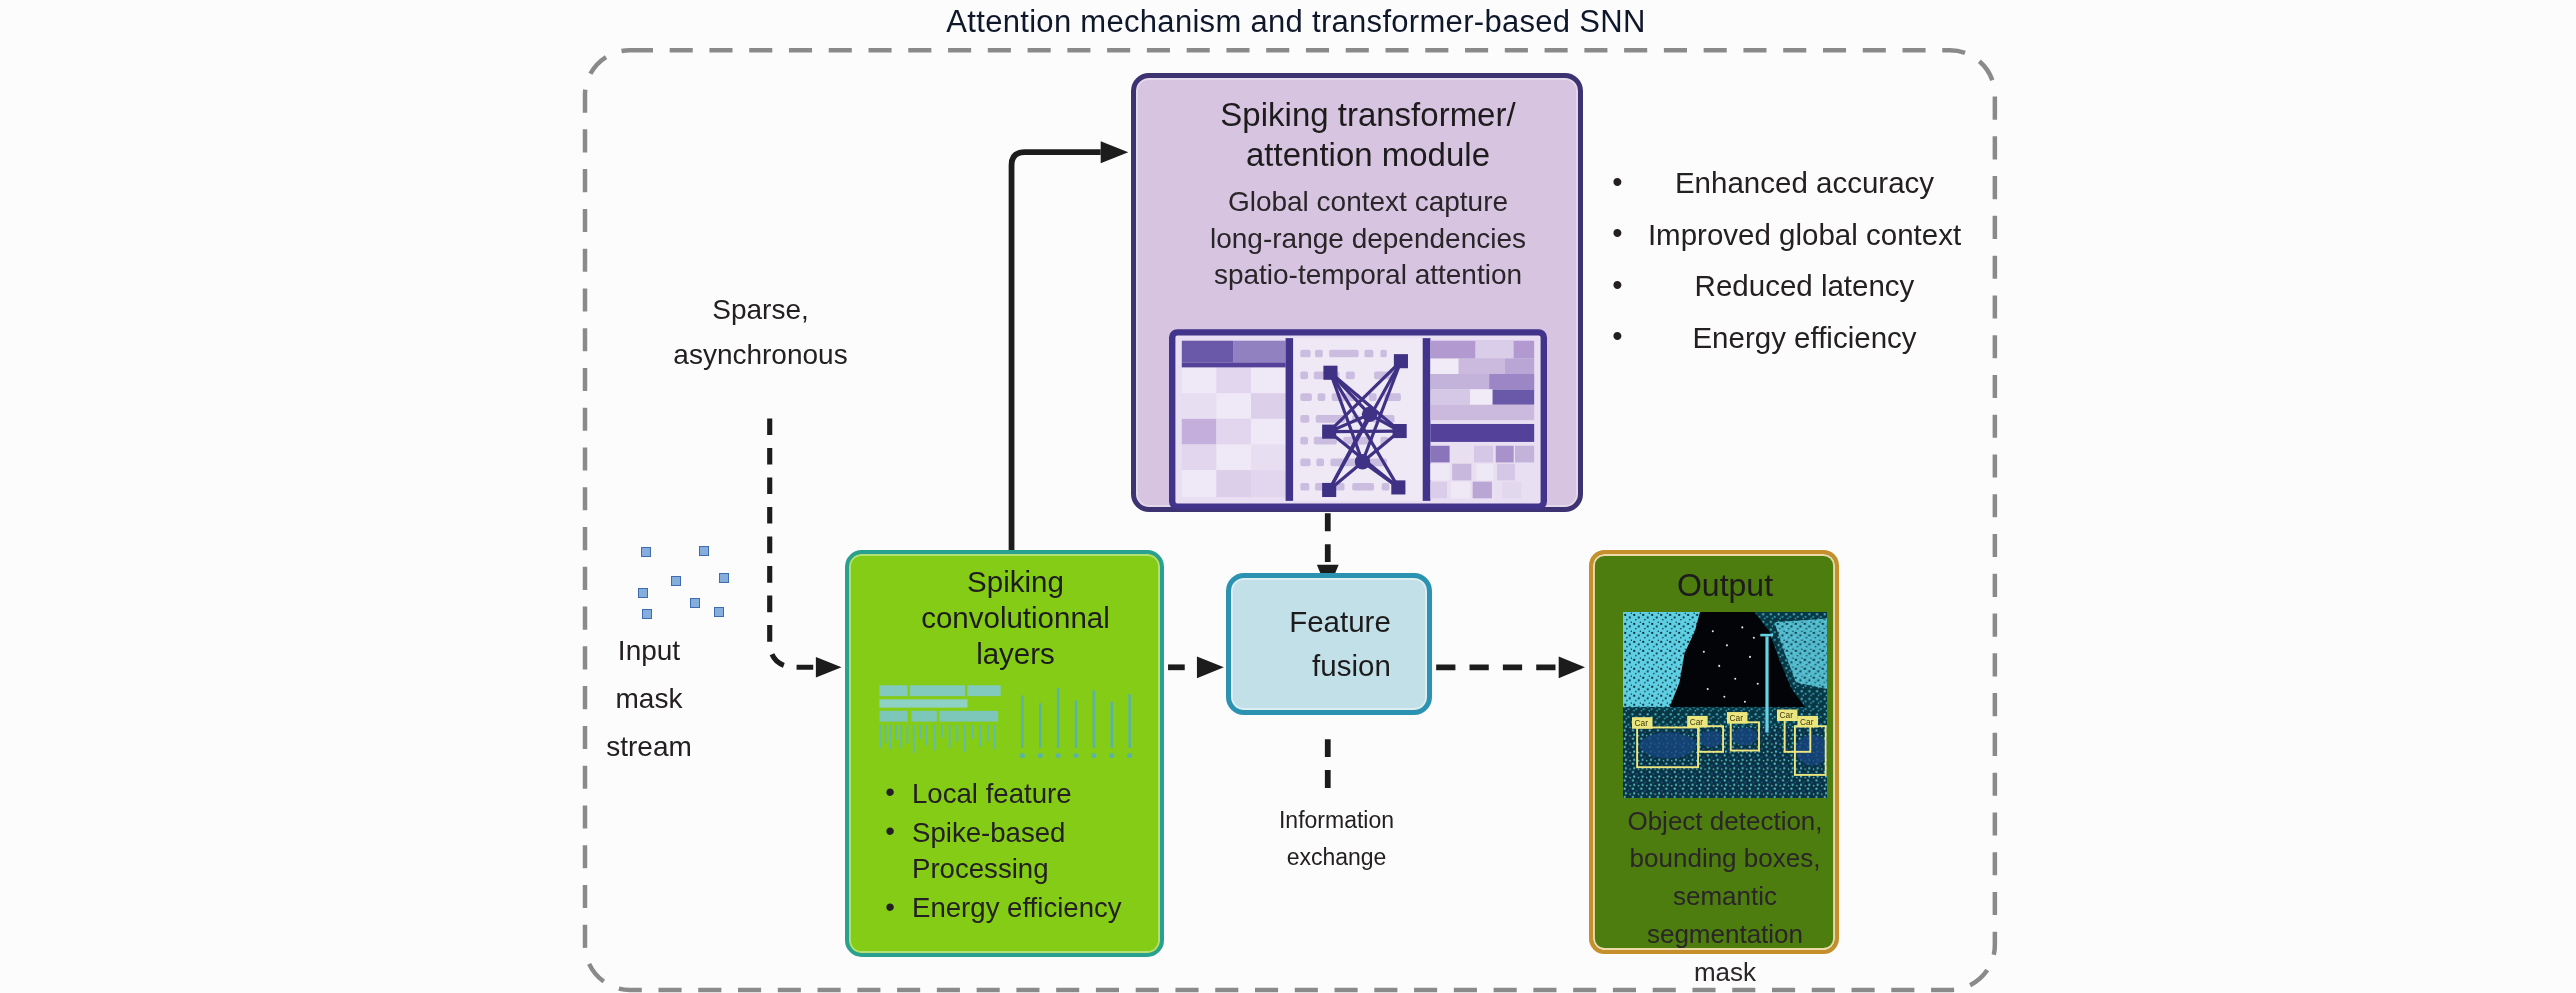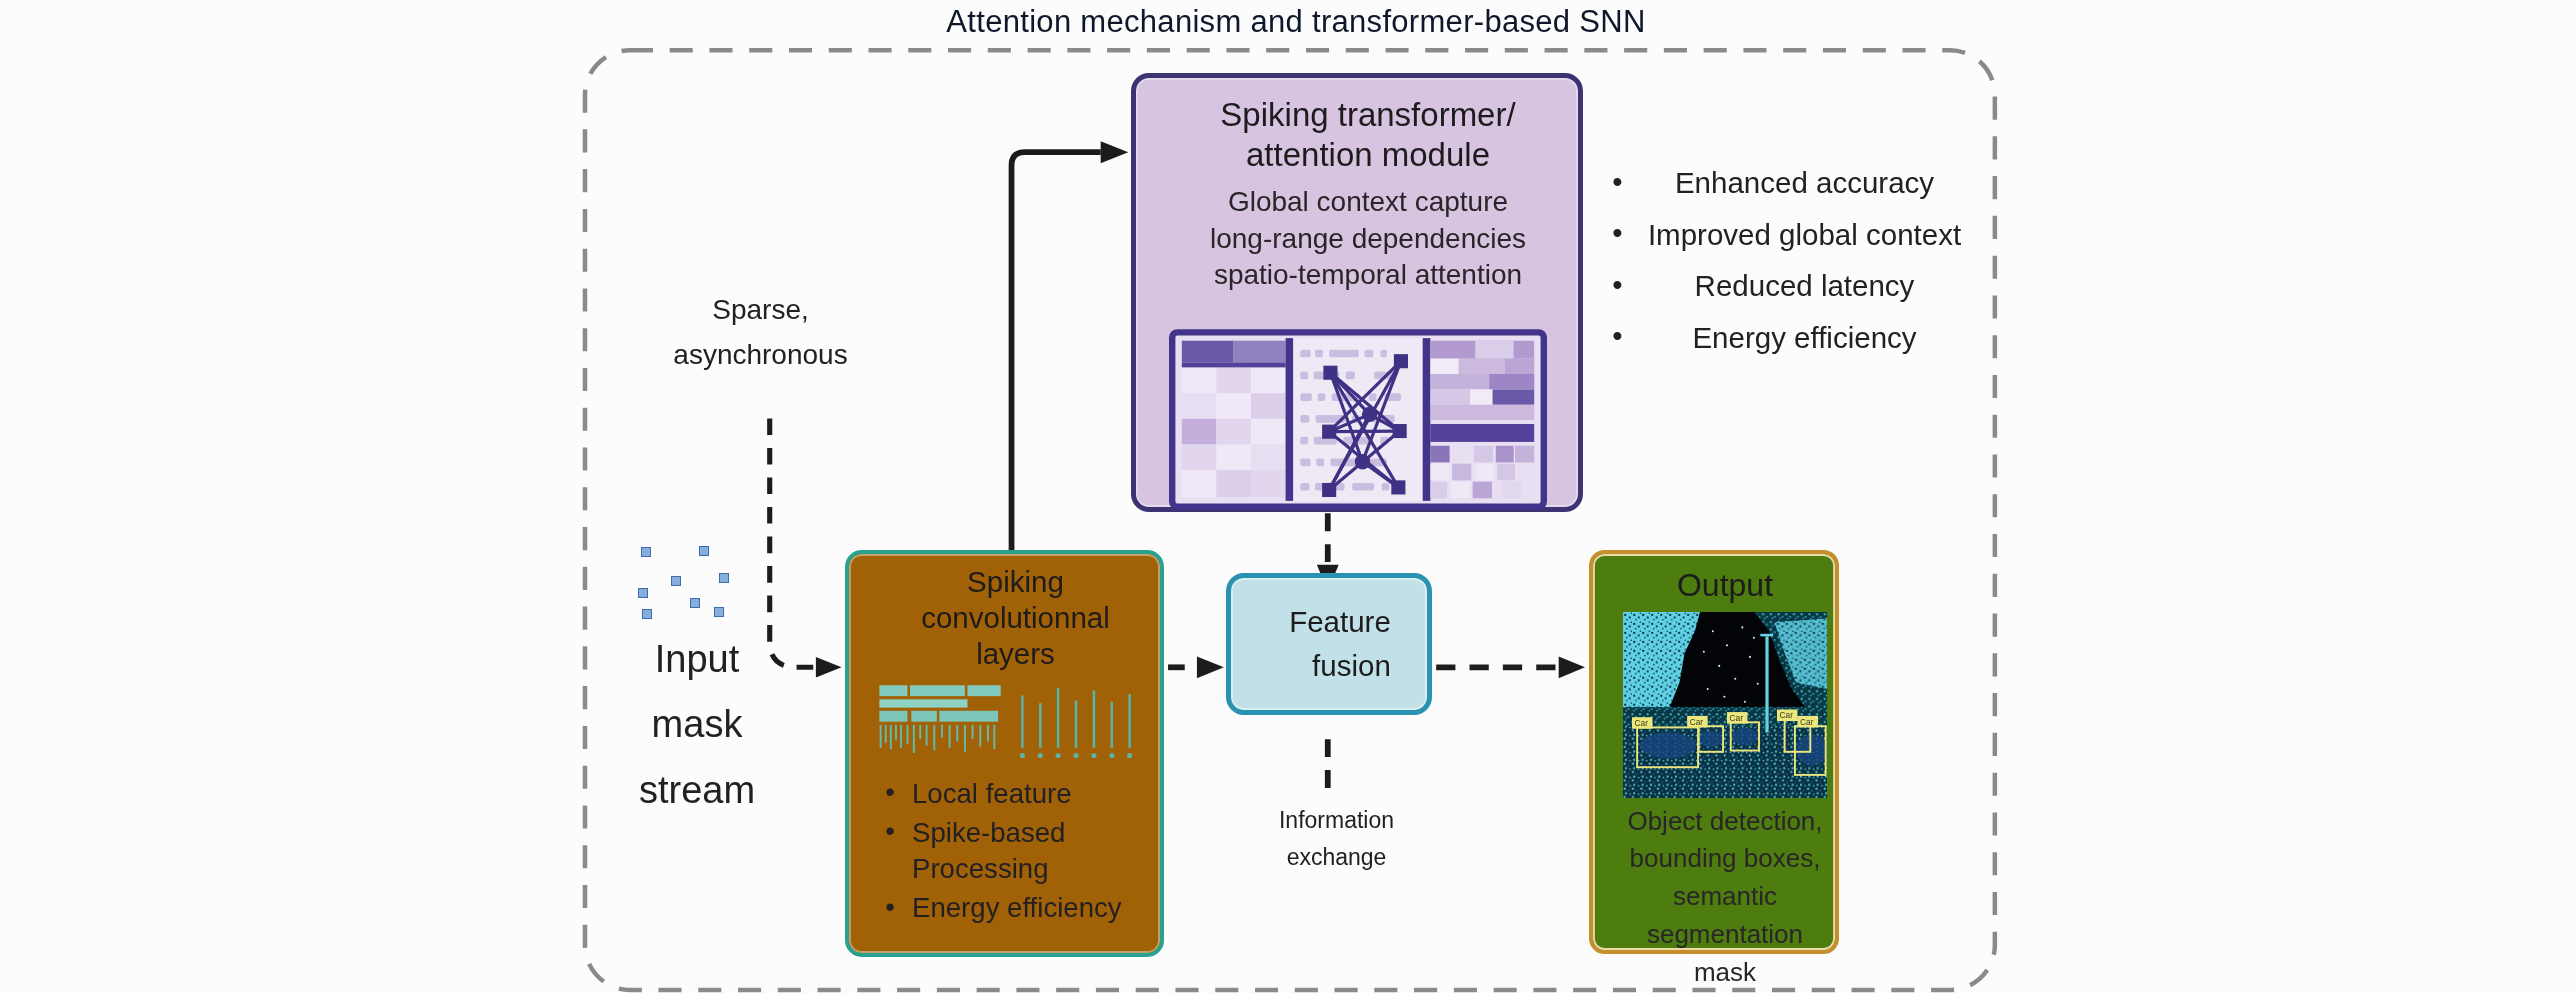--- a/index.html
+++ b/index.html
@@ -19,21 +19,21 @@
   .node-box{position:absolute; box-sizing:border-box;padding-left:22px;}
   #transformer-box{
     left:1131px; top:73px; width:452px; height:439px;
     background:#d6c4e0; border:5.1px solid #3d3272; border-radius:18px;
     box-shadow:inset 0 0 0 1.9px rgba(255,255,255,.35);
   }
   #transformer-box .box-title{margin-top:16.7px; font-size:33px; line-height:1.22; color:#1e1b1d;}
   #transformer-box .box-desc{margin-top:9px; font-size:28px; line-height:1.3; color:#2a2528;}
   #conv-box{
     left:845px; top:550px; width:319px; height:407px;
-    background:#a16207; border:4.5px solid #2aa18e; border-radius:16.7px;
+    background:#84cc16; border:4.5px solid #2aa18e; border-radius:16.7px;
     box-shadow:inset 0 0 0 1.9px rgba(255,255,255,.4);
   }
   #conv-box .box-title{margin-top:10.3px; font-size:29.5px; line-height:1.22; color:#1e1b1d;}
   #fusion-box{
     left:1226px; top:573px; width:206px; height:142px;
     background:#c1e0e7; border:5.1px solid #2b93b1; border-radius:18px;
     box-shadow:inset 0 0 0 1.9px rgba(255,255,255,.45);
     display:flex; align-items:center; justify-content:center;text-align:right;
   }
   #fusion-box .box-title{font-size:29.5px; line-height:1.5; color:#1e1b1d;}
@@ -51,21 +51,21 @@
   }
   .bullets li::before{
     content:"\2022"; position:absolute; left:1.3px; top:-1.3px;
   }
   #benefit-list{left:1611px; top:159px; width:359px; font-size:29.5px;}
   #benefit-list li{line-height:1.62; margin-bottom:3.8px;text-align:center;}
   #conv-bullets{margin:9px 0 0 13px; width:282px; font-size:27.6px;}
   #conv-bullets li{line-height:1.32; margin-bottom:2.6px;}
   
   #sparse-label{left:600px; top:288px; width:321px; font-size:28px; line-height:1.6;}
-  #input-label{left:620px; top:627px; width:154px; font-size:38px; line-height:1.72;}
+  #input-label{left:572px; top:627px; width:154px; font-size:28px; line-height:1.72;}
   #exchange-label{left:1189px; top:802px; width:295px; font-size:23px; line-height:1.62;}
   
   .event-dot{
     position:absolute; width:9.6px; height:9.6px;
     background:#85aedd; border:1.9px solid #3e6cb0; box-sizing:border-box;
   }
   svg{display:block;}
 </style>
 </head>
 <body>

